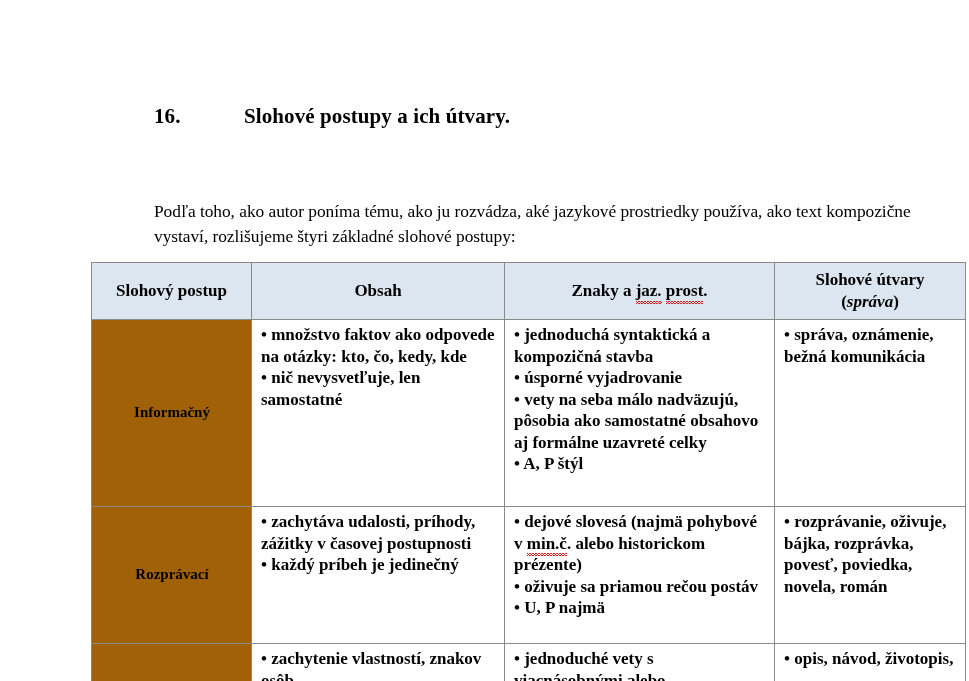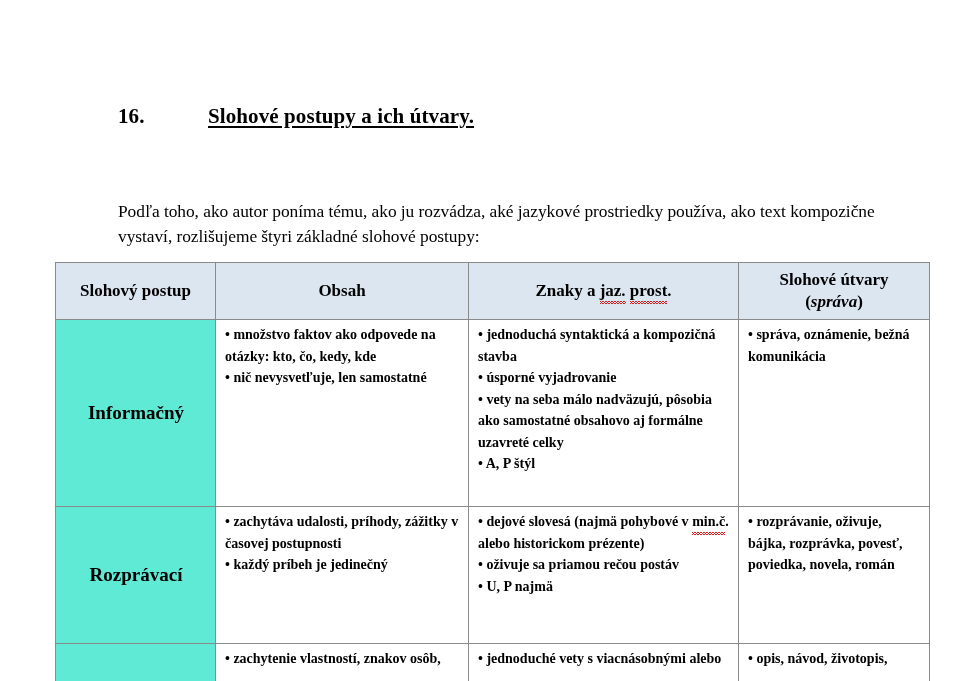--- a/index.html
+++ b/index.html
@@ -12,39 +12,39 @@
     height: 681px;
     overflow: hidden;
     font-family: "Liberation Serif", "DejaVu Serif", serif;
     color: #000000;
   }
   .page {
     position: relative;
     width: 833px;
     height: 681px;
     background: #ffffff;
+    margin-left: 36px;
   }
 
   
   .heading {
     position: absolute;
     left: 118px;
     top: 104px;
     display: flex;
     align-items: baseline;
     font-weight: bold;
     font-size: 21px;
     letter-spacing: 0.1px;
   }
   .heading-number {
     width: 90px;
     flex: 0 0 90px;
   }
   .heading-title {
-    text-decoration: underline;
     text-underline-offset: 3px;
     white-space: nowrap;
   }
 
   
   .intro {
     position: absolute;
     left: 118px;
     top: 182px;
     width: 784px;
@@ -70,40 +70,40 @@
   table.slo col.c2 { width: 253px; }
   table.slo col.c3 { width: 270px; }
   table.slo col.c4 { width: 191px; }
 
   table.slo th,
   table.slo td {
     border: 1px solid #8a8a8a;
     vertical-align: top;
     padding: 4px 8px 4px 9px;
     font-weight: bold;
-    font-size: 14px;
+    font-size: 17px;
     line-height: 21.5px;
   }
   table.slo thead th {
     background: #dce6f1;
     text-align: center;
     vertical-align: middle;
     height: 50px;
     padding: 3px 6px;
     font-size: 17px;
     line-height: 22px;
   }
   table.slo thead th.hdr-left {
     
   }
   table.slo tbody td.name-col {
-    background: #5eead4;
+    background: #a16207;
     text-align: center;
     vertical-align: middle;
-    font-size: 19px;
+    font-size: 15px;
   }
   .row1 td { height: 178px; }
   .row2 td { height: 128px; }
   .row3 td { height: 60px; }
 
   .bullets {
     margin: 0;
     padding: 0;
     list-style: none;
   }

